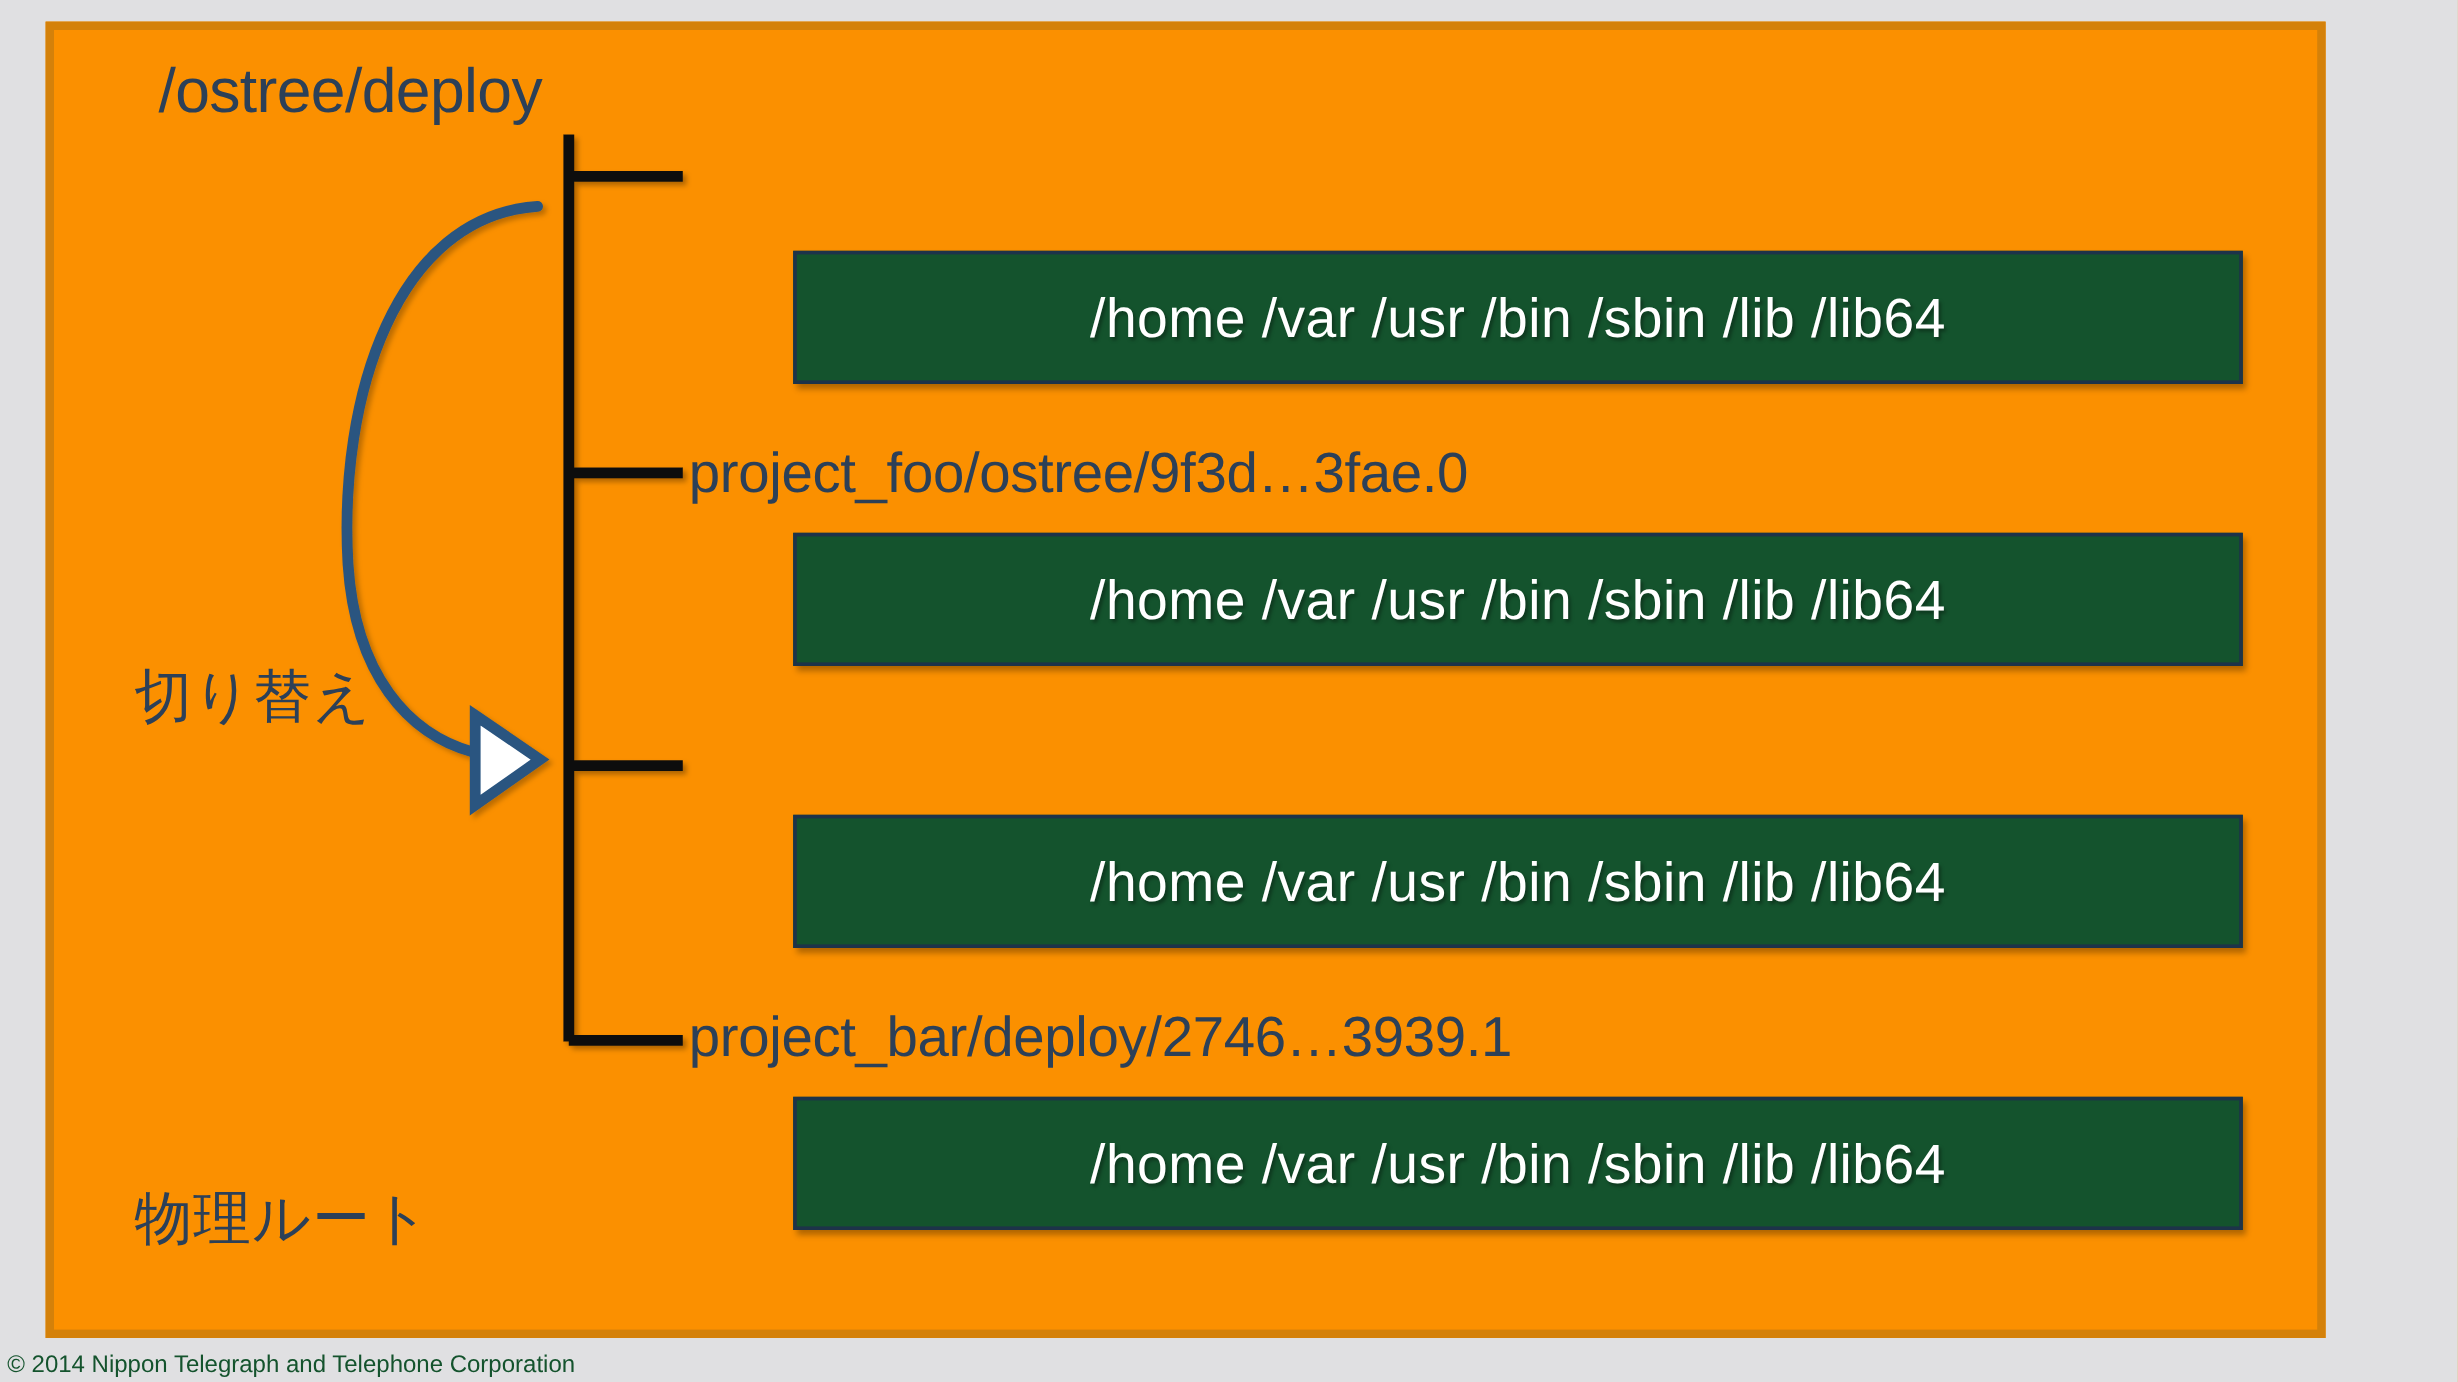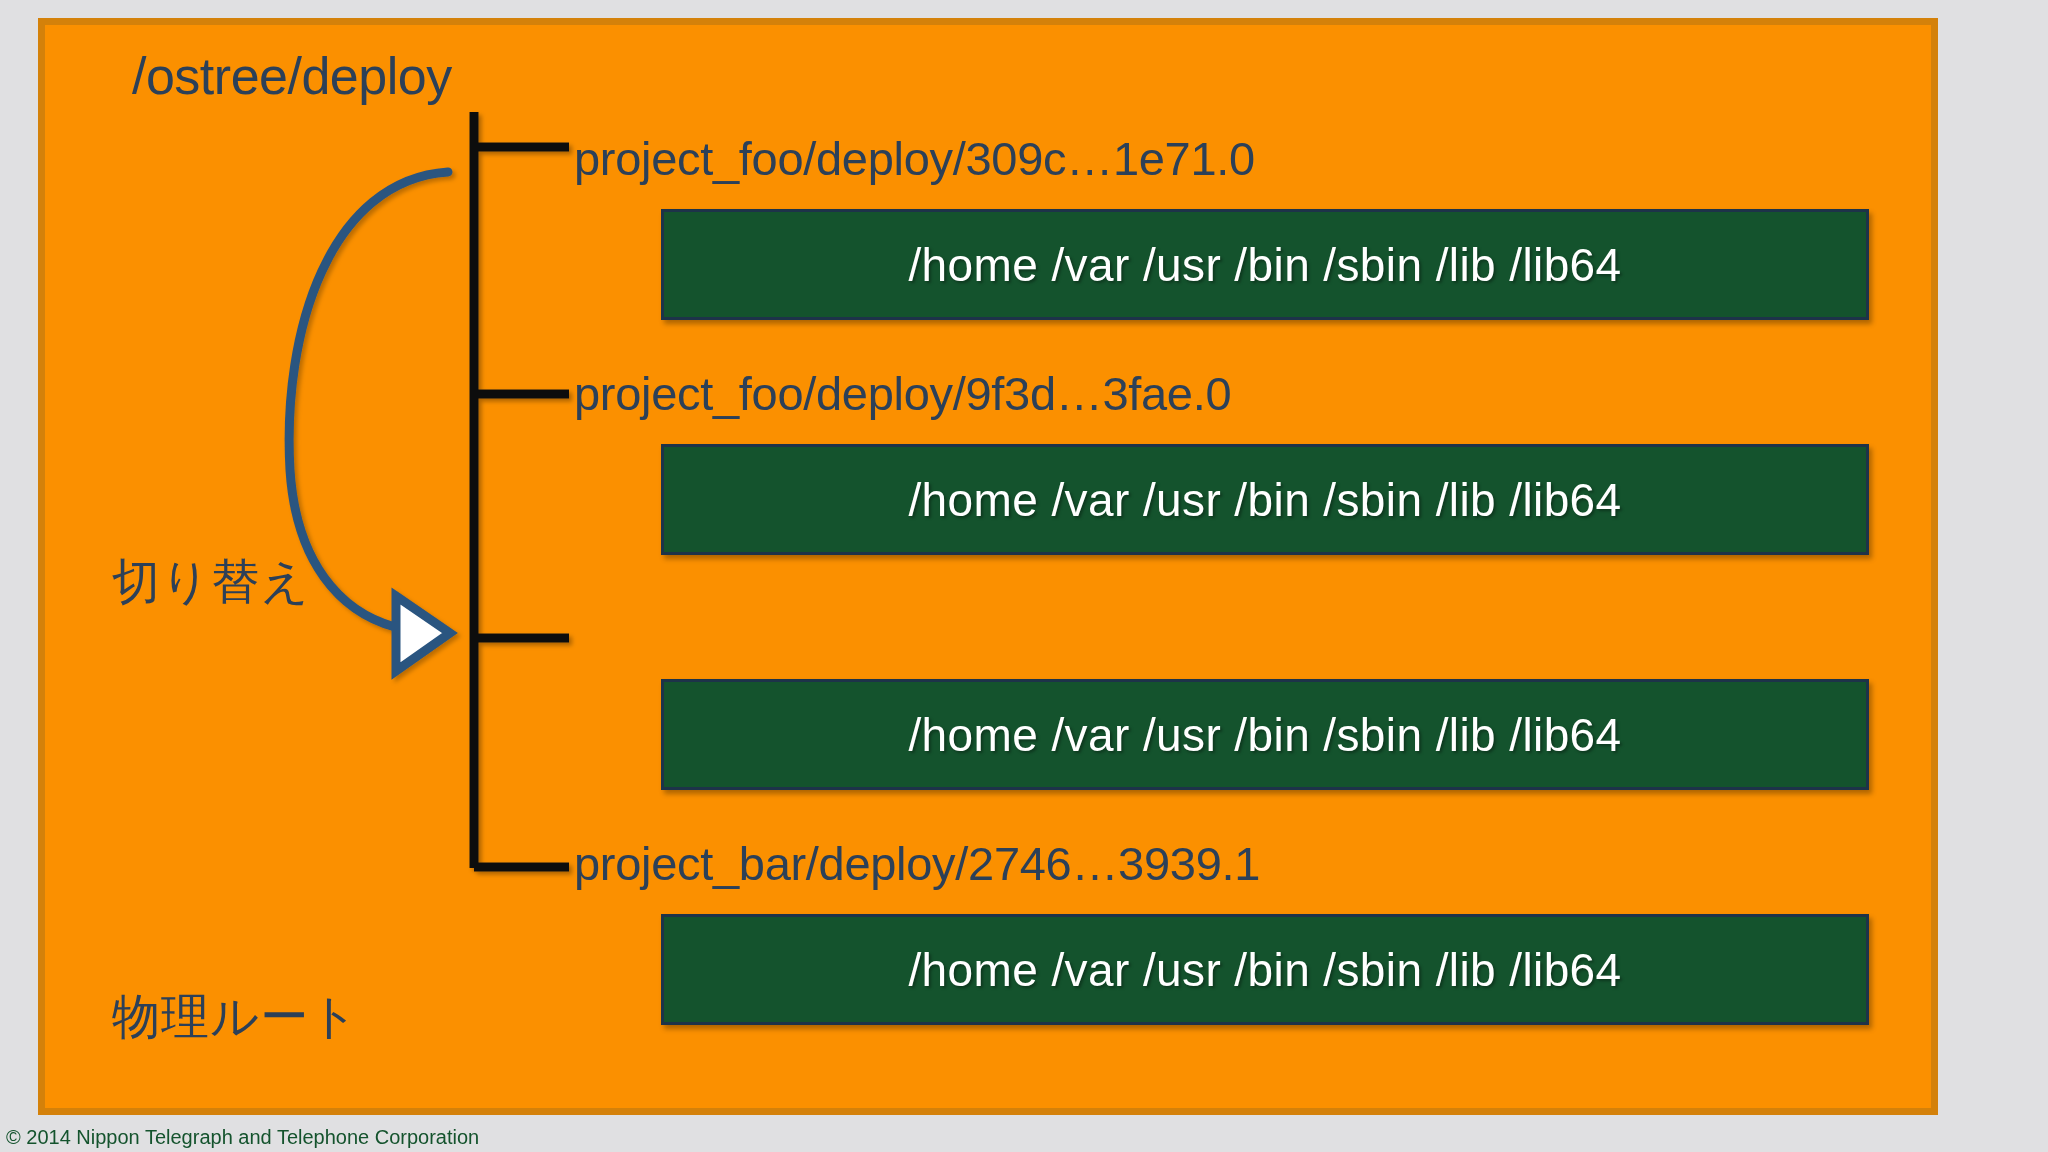--- a/index.html
+++ b/index.html
@@ -156,26 +156,25 @@
     </g>
     <defs>
       <filter id="arrowshadow" x="-20%" y="-20%" width="160%" height="160%">
         <feDropShadow dx="3" dy="3" stdDeviation="2" flood-color="#000000" flood-opacity="0.25"></feDropShadow>
       </filter>
     </defs>
   </svg>
 
   <div id="root-path" class="slate">/ostree/deploy</div>
 
-  <div class="deploy-label slate row0">project_foo/deploy/309c…1e71.0</div>
   <div class="dir-box row0">
     <span class="dir-box-text">/home /var /usr /bin /sbin /lib /lib64</span>
   </div>
 
-  <div class="deploy-label slate row1">project_foo/deploy/9f3d…3fae.0</div>
+  <div class="deploy-label slate row1">project_foo/ostree/9f3d…3fae.0</div>
   <div class="dir-box row1">
     <span class="dir-box-text">/home /var /usr /bin /sbin /lib /lib64</span>
   </div>
 
   <div class="dir-box row2">
     <span class="dir-box-text">/home /var /usr /bin /sbin /lib /lib64</span>
   </div>
 
   <div class="deploy-label slate row3">project_bar/deploy/2746…3939.1</div>
   <div class="dir-box row3">

